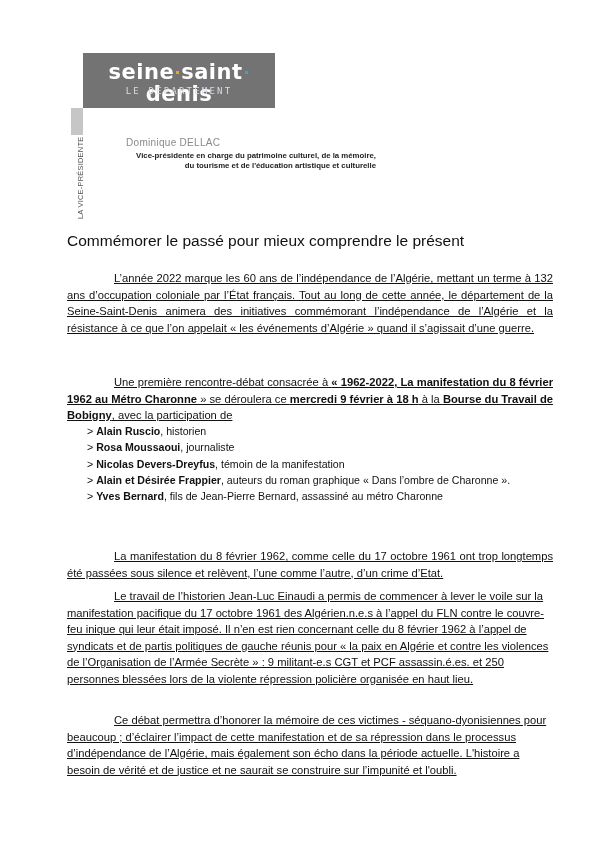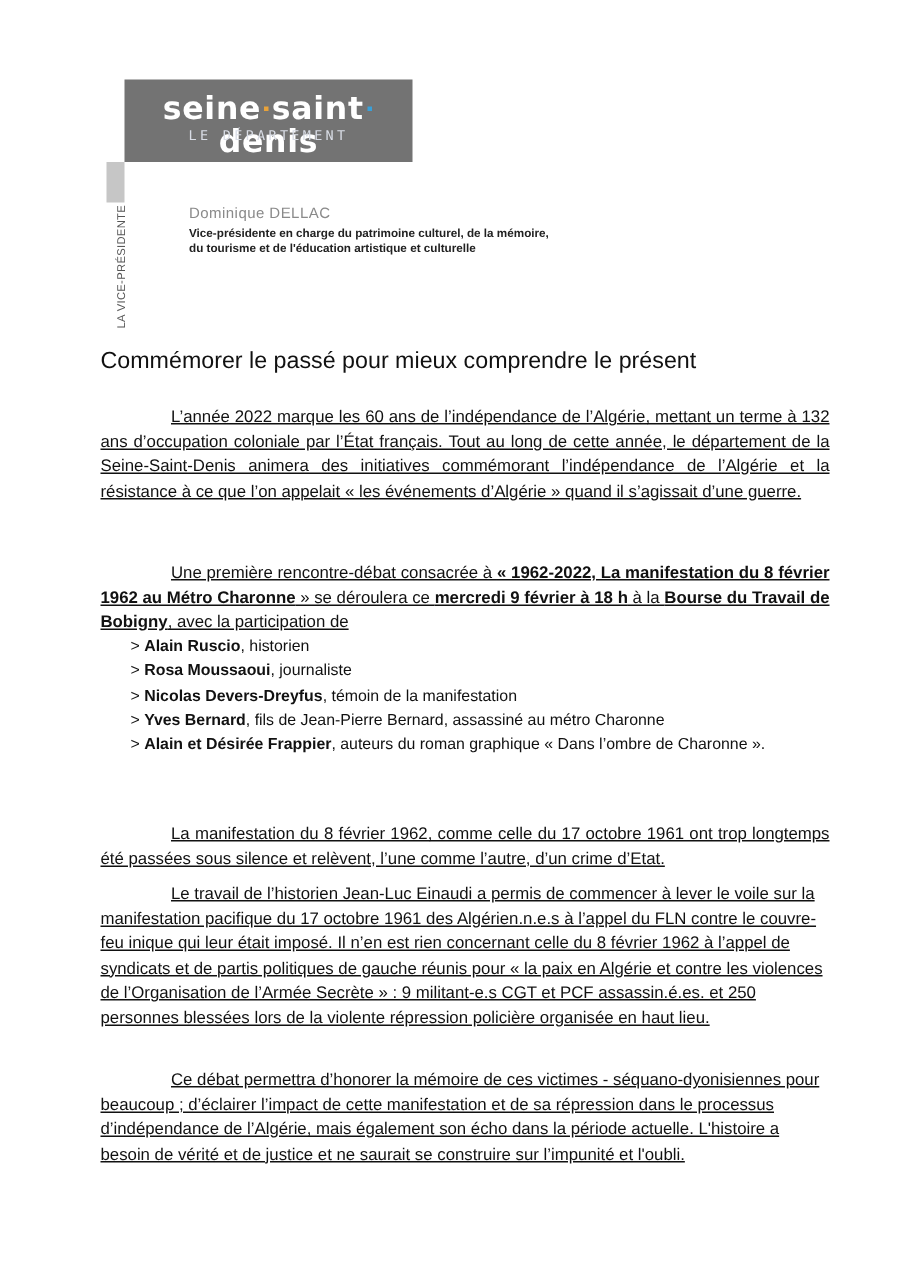--- a/index.html
+++ b/index.html
@@ -28,21 +28,21 @@
     }
     .vertical-label {
       position: absolute; left: 76px; top: 219px; transform-origin: 0 0; transform: rotate(-90deg);
       font-family: "Liberation Sans Narrow", "Liberation Sans", sans-serif; font-size: 7.5px; color: #555;
       white-space: nowrap; letter-spacing: 0.2px;
     }
     .signer-name {
       position: absolute; left: 126px; top: 137px; font-size: 10px; color: #8a8a8a; letter-spacing: 0.3px;
     }
     .signer-role {
-      position: absolute; left: 126px; top: 151px; width: 250px; font-size: 7.8px; font-weight: bold; color: #222; line-height: 9.5px;
+      position: absolute; left: 126px; top: 151px; width: 250px; font-size: 7.8px; font-weight: bold; color: #222; line-height: 9.5px; text-align: right;
     }
     .title {
       position: absolute; left: 67px; top: 232px; font-family: "Liberation Sans", sans-serif; font-weight: normal;
       font-size: 15.5px; color: #111; white-space: nowrap;
     }
     .body {
       position: absolute; left: 67px; width: 486px; font-size: 11.2px; line-height: 16.5px; color: #111;
     }
     .justify { text-align: justify; }
     .indent { text-indent: 47px; text-decoration: underline; }
@@ -75,19 +75,19 @@
 <div class="body justify indent p1">L’année 2022 marque les 60 ans de l’indépendance de l’Algérie, mettant un terme à 132 ans d’occupation coloniale par l’État français. Tout au long de cette année, le département de la Seine-Saint-Denis animera des initiatives commémorant l’indépendance de l’Algérie et la résistance à ce que l’on appelait « les événements d’Algérie » quand il s’agissait d’une guerre.</div>
 
 <div class="body justify indent p2">
   <span>Une première rencontre-débat consacrée à </span><b>« 1962-2022, La manifestation du 8 février 1962 au Métro Charonne</b><span> » se déroulera ce </span><b>mercredi 9 février à 18 h</b><span> à la </span><b>Bourse du Travail de Bobigny</b><span>, avec la participation de</span>
 </div>
 
 <div class="list">
   <div><span>&gt; </span><b>Alain Ruscio</b><span>, historien</span></div>
   <div><span>&gt; </span><b>Rosa Moussaoui</b><span>, journaliste</span></div>
   <div><span>&gt; </span><b>Nicolas Devers-Dreyfus</b><span>, témoin de la manifestation</span></div>
+  <div><span>&gt; </span><b>Alain et Désirée Frappier</b><span>, auteurs du roman graphique « Dans l’ombre de Charonne ».</span></div>
   <div><span>&gt; </span><b>Yves Bernard</b><span>, fils de Jean-Pierre Bernard, assassiné au métro Charonne</span></div>
-  <div><span>&gt; </span><b>Alain et Désirée Frappier</b><span>, auteurs du roman graphique « Dans l’ombre de Charonne ».</span></div>
 </div>
 
 <div class="body justify indent p3">La manifestation du 8 février 1962, comme celle du 17 octobre 1961 ont trop longtemps été passées sous silence et relèvent, l’une comme l’autre, d’un crime d’Etat.</div>
 <div class="body indent p4">Le travail de l’historien Jean-Luc Einaudi a permis de commencer à lever le voile sur la manifestation pacifique du 17 octobre 1961 des Algérien.n.e.s  à l’appel du FLN contre le couvre-feu inique qui leur était imposé. Il n’en est rien concernant celle du 8 février 1962 à l’appel de syndicats et de partis politiques de gauche réunis pour « la paix en Algérie et contre les violences de l’Organisation de l’Armée Secrète » : 9 militant-e.s CGT et PCF assassin.é.es. et 250 personnes blessées lors de la violente répression policière organisée en haut lieu.</div>
 <div class="body indent p5">Ce débat permettra d’honorer la mémoire de ces victimes - séquano-dyonisiennes pour beaucoup ; d’éclairer l’impact de cette manifestation et de sa répression dans le processus d’indépendance de l’Algérie, mais également son écho dans la période actuelle. L'histoire a besoin de vérité et de justice et ne saurait se construire sur l’impunité et l'oubli.</div>
 
 </body></html>

